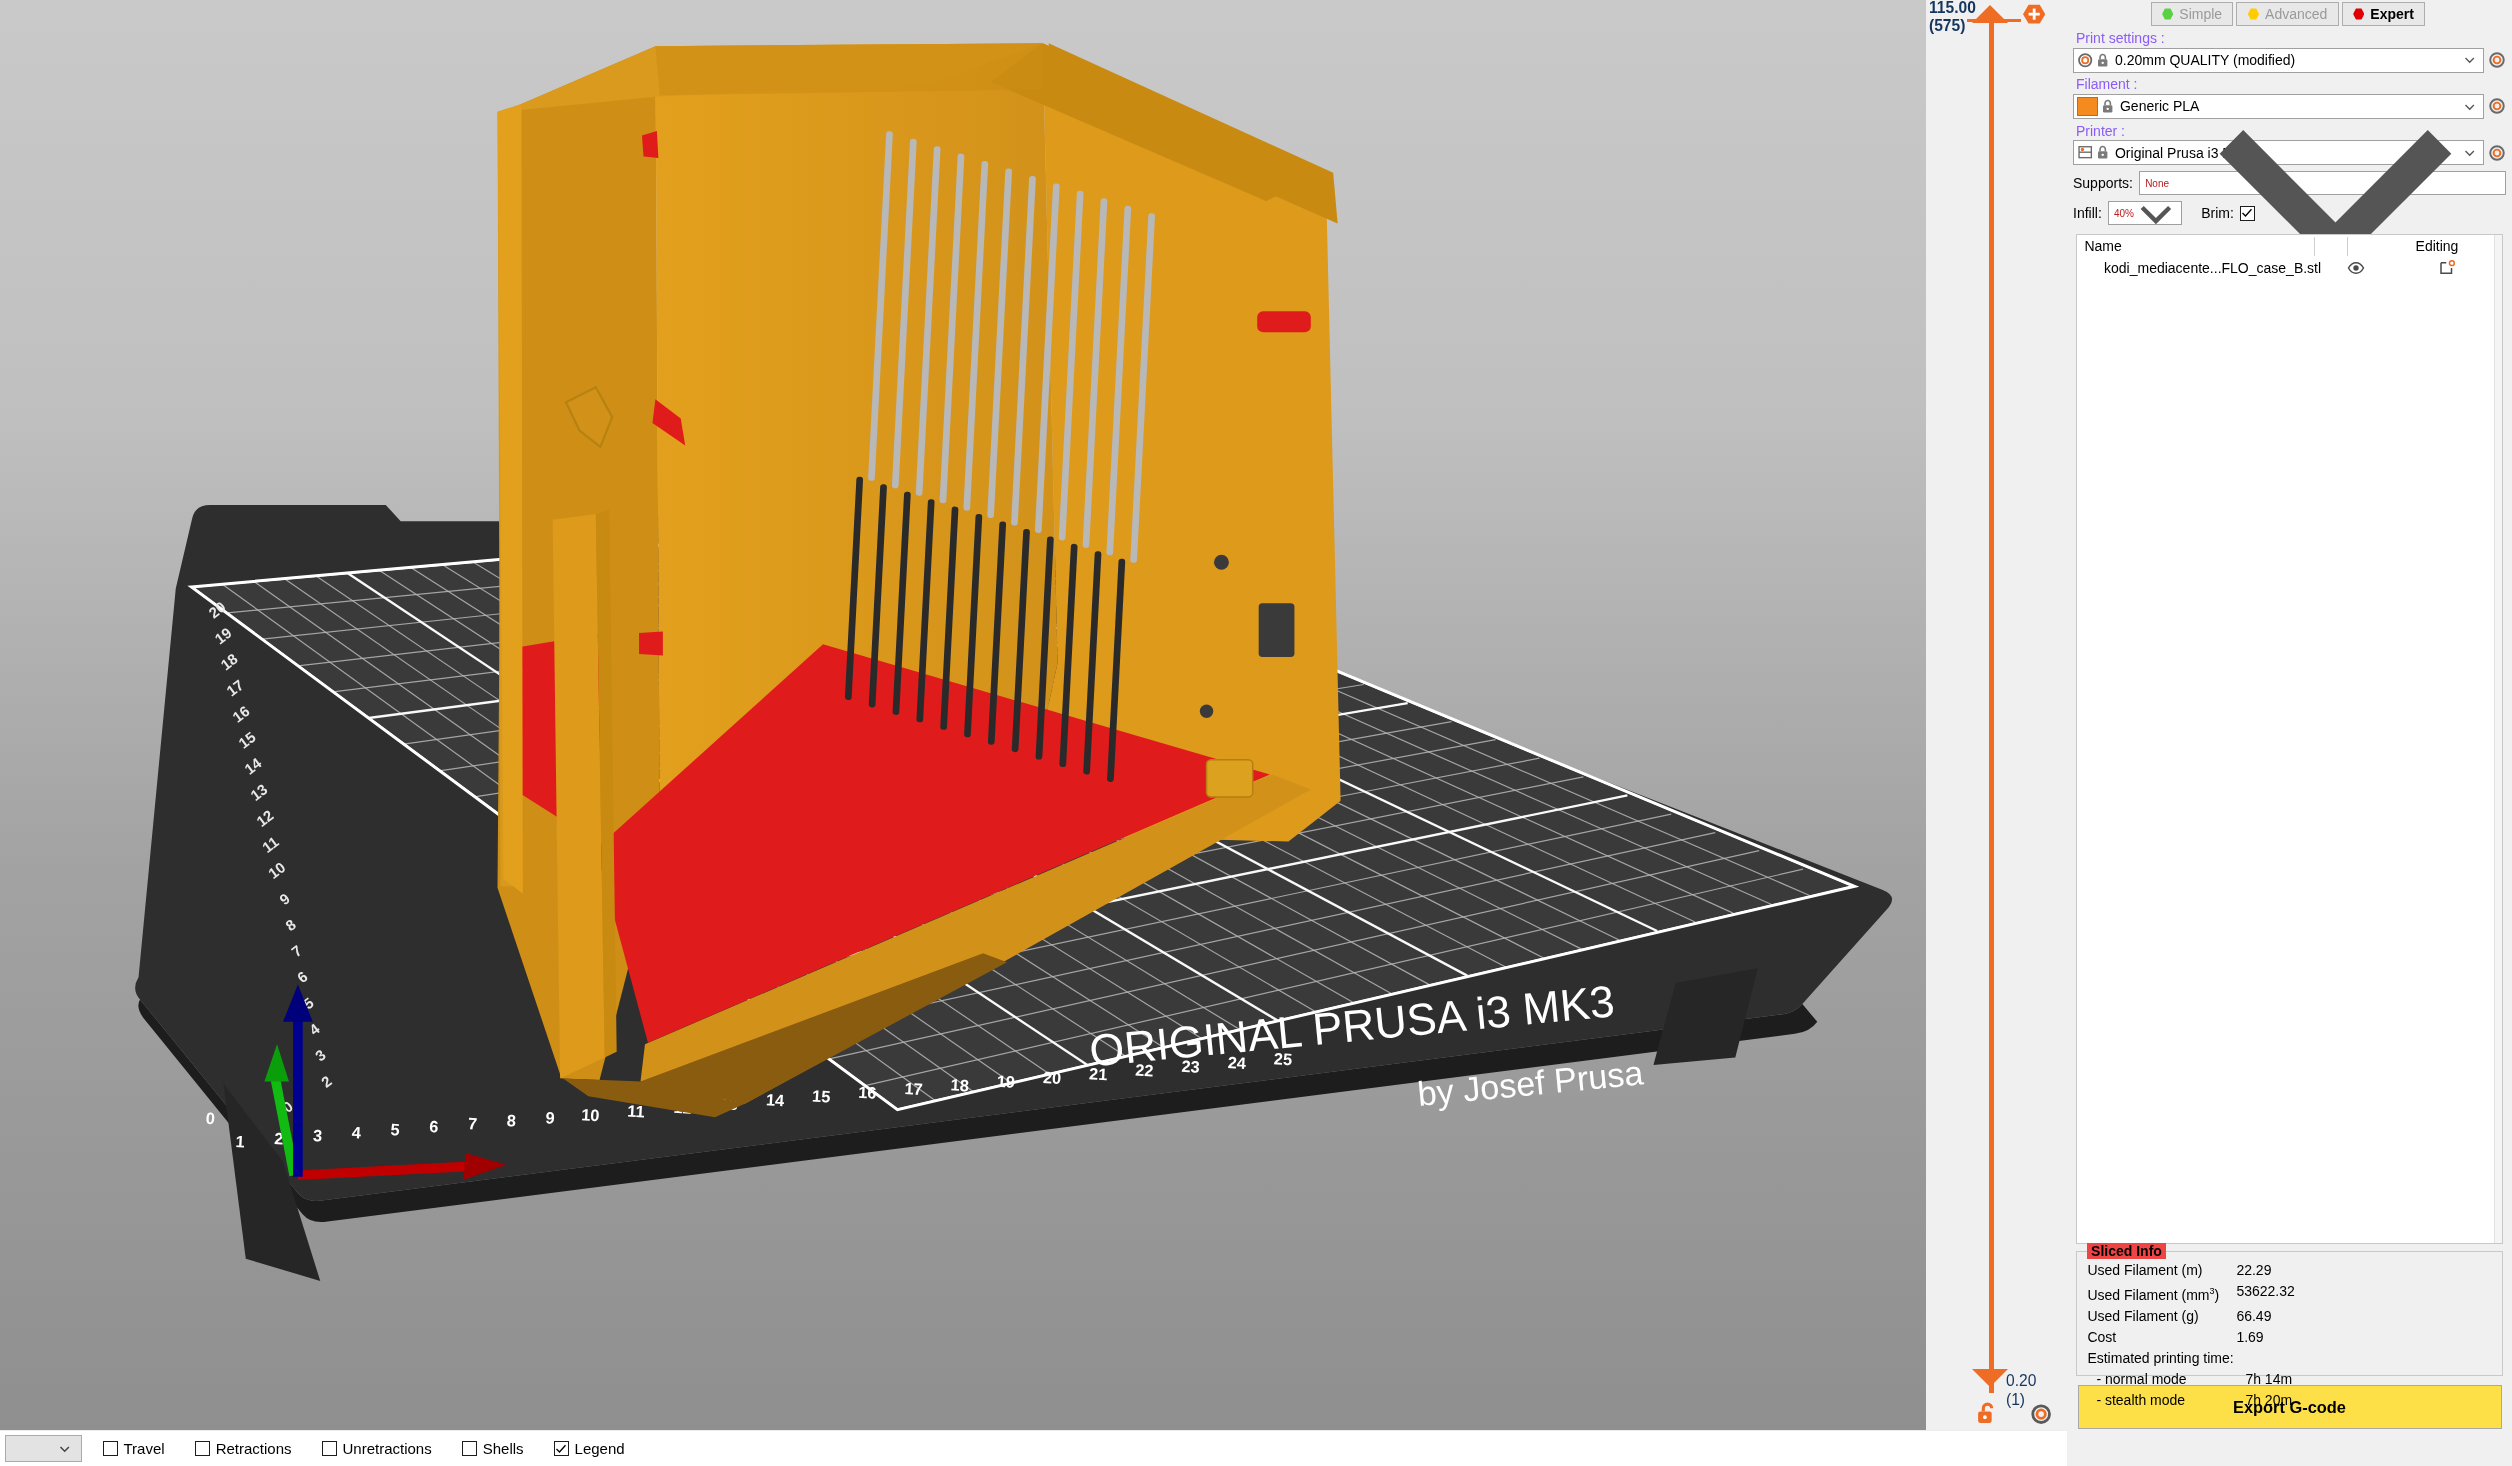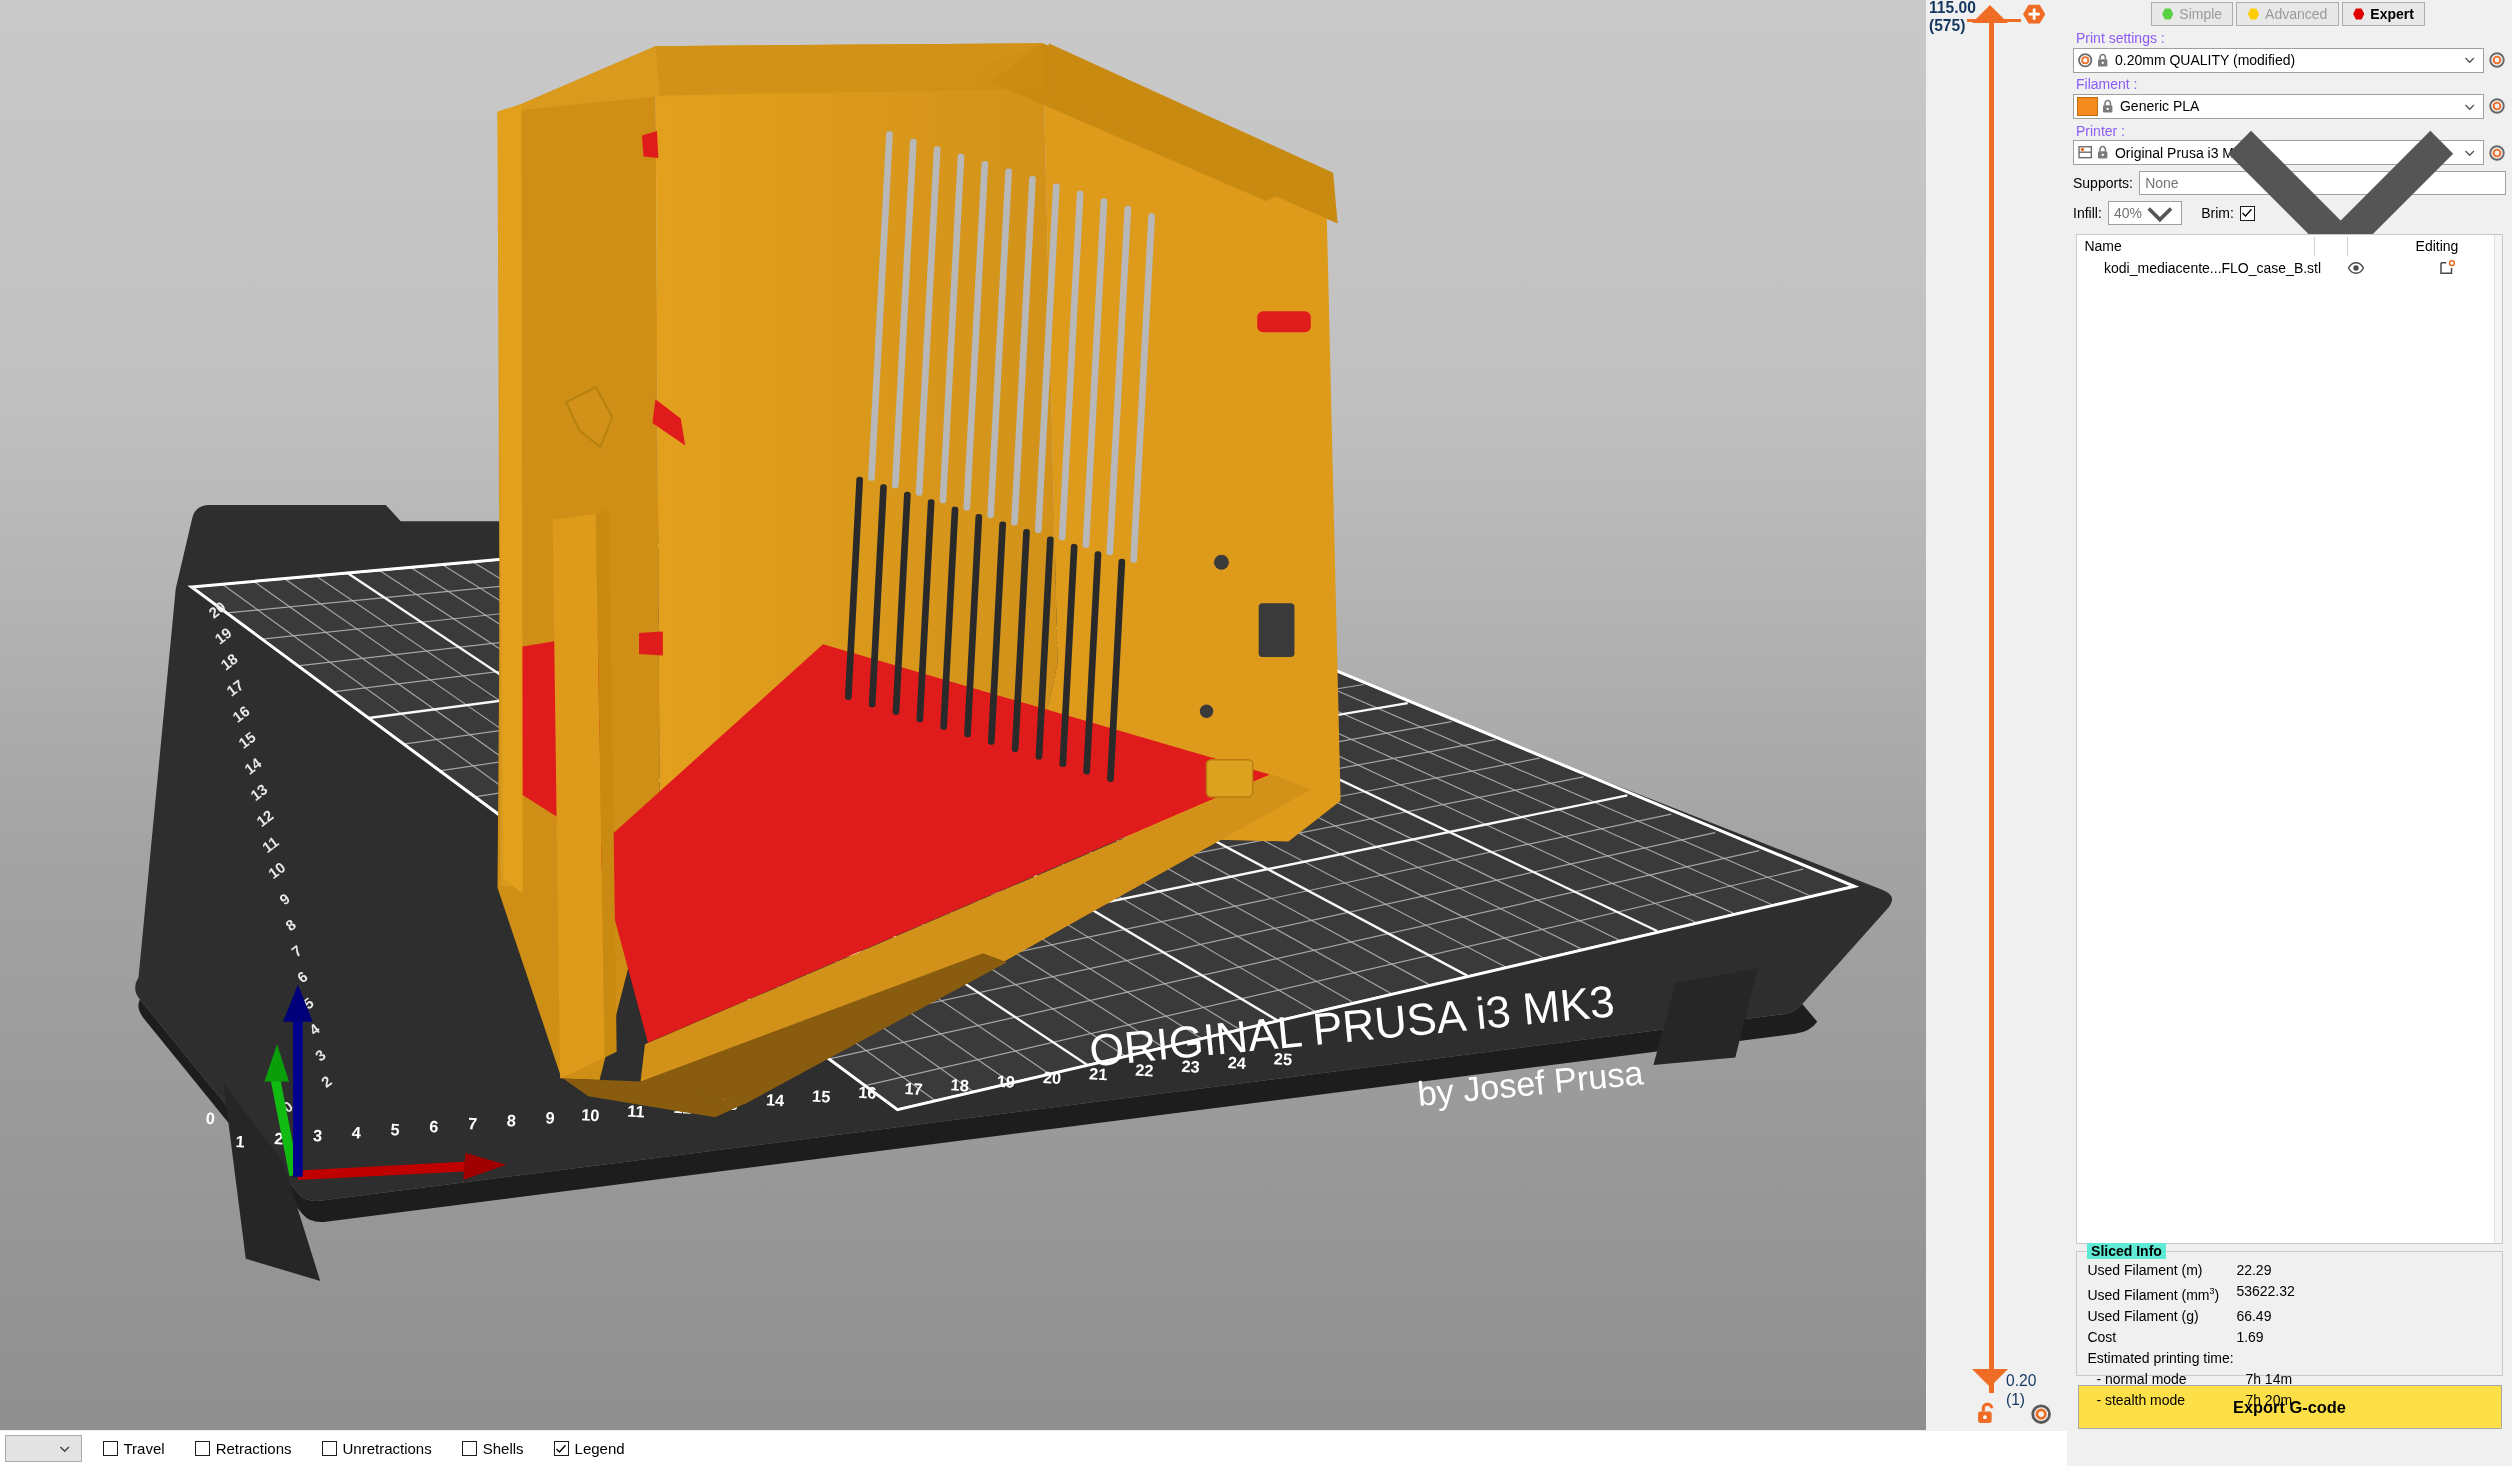--- a/index.html
+++ b/index.html
@@ -73,21 +73,21 @@
   .combo .chev{width:13.4px;height:13.4px;flex:0 0 auto;margin-right:3px;}
   .sideg{width:18px;height:18px;flex:0 0 auto;}
   .swatch{width:19.4px;height:16.4px;background:#f58a1f;border:0.7px solid #c06c10;margin-right:2.2px;flex:0 0 auto;}
 
   .inline-row{display:flex;align-items:center;gap:6px;margin-top:6px;}
   .inline-label{font-size:14px;color:#000000;}
   .sel{
     height:24px;border:0.7px solid #a0a0a0;background:#fff;display:flex;align-items:center;
     padding:0 3px;box-sizing:border-box;
   }
-  .sel .sval{flex:1;font-size:14px;color:#737373;padding-left:2.2px;}
+  .sel .sval{flex:1;font-size:10px;color:#b91c1c;padding-left:2.2px;}
   .supports-sel{flex:1;}
   .infill-sel{width:74px;}
   .cb{
     width:15px;height:15px;border:0.7px solid #1d1d1d;background:#fff;
     display:inline-flex;align-items:center;justify-content:center;box-sizing:border-box;
   }
 
   
   .objlist{
     margin:9px 3px 0 3px;border:0.7px solid #c8c8c8;background:#fff;
@@ -103,21 +103,21 @@
   .ol-row .c2{width:82px;display:flex;justify-content:center;}
   .ol-row .c3{width:130px;display:flex;justify-content:center;}
   .ol-scroll{position:absolute;right:0;top:0;width:6.7px;height:100%;background:#f4f4f4;border-left:0.7px solid #e2e2e2;}
 
   
   .sliced{
     margin:7.4px 3px 0 3px;border:0.7px solid #c9c9c9;position:relative;
     padding:7.4px 0 4.5px 0;box-sizing:border-box;height:125px;
   }
   .sliced-title{
-    position:absolute;left:10.4px;top:-9px;background:#5eead4;padding:0 3.7px;
+    position:absolute;left:10.4px;top:-9px;background:#ef4444;padding:0 3.7px;
     font-size:14px;font-weight:bold;color:#000;
   }
   .si-row{display:flex;font-size:14px;color:#000;line-height:21px;}
   .si-k{width:149px;padding-left:10.4px;}
   .si-v{flex:1;}
   .si-sub{padding-left:19.4px;}
   sup{font-size:9px;}
 
   .export{
     margin:9px 4.5px 0 4.5px;height:42px;background:#fde047;border:0.7px solid #a8a8a8;

